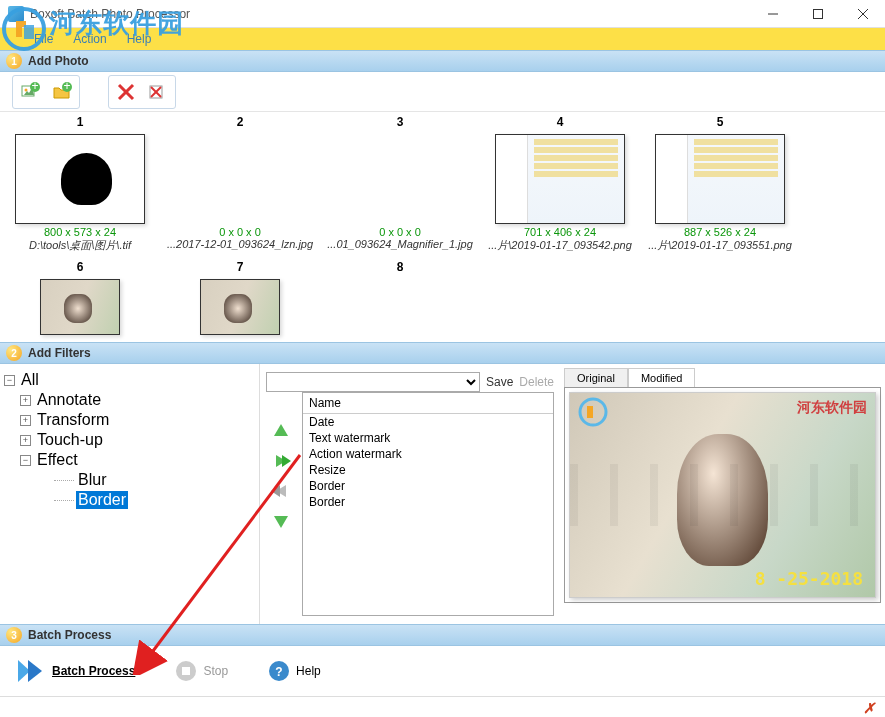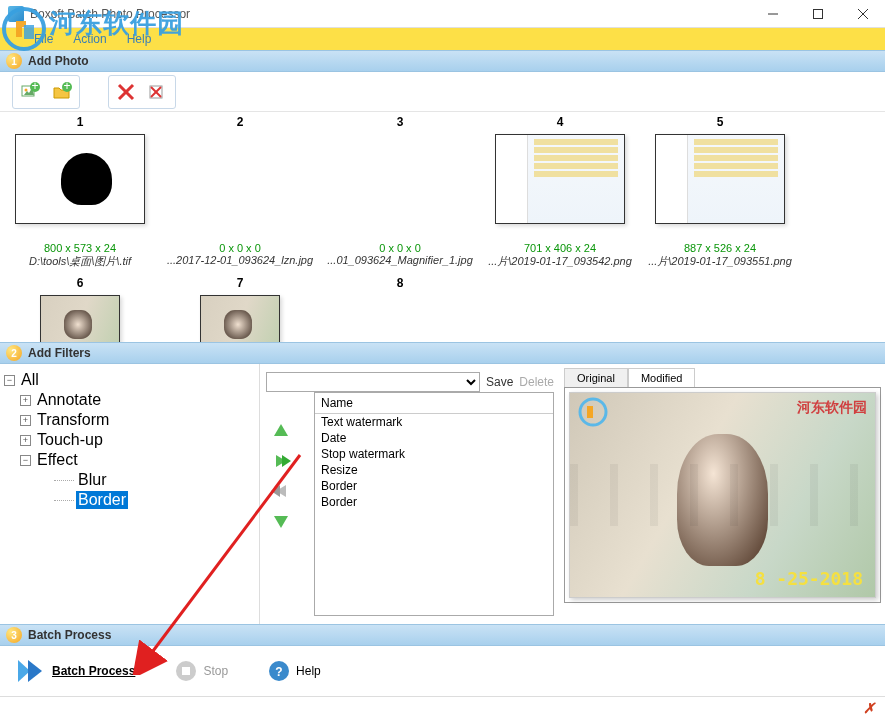--- a/index.html
+++ b/index.html
@@ -27,40 +27,40 @@
 .tb-group { border: 1px solid #c8d8e8; border-radius: 3px; padding: 2px; display: flex; gap: 2px; }
 .tb-btn { width: 30px; height: 28px; display: flex; align-items: center; justify-content: center; cursor: pointer; border-radius: 2px; }
 .tb-sep { width: 20px; }
 
 .thumb-area { height: 230px; background: #fff; overflow: hidden; position: relative; }
 .thumb-row { display: flex; }
 .thumb-col { width: 160px; text-align: center; }
 .thumb-num { font-weight: bold; padding: 3px 0; }
 .thumb-box { width: 130px; height: 90px; margin: 2px auto; border: 1px solid #333; background: #fff; display: flex; align-items: center; justify-content: center; box-shadow: 2px 2px 4px rgba(0,0,0,0.15); overflow: hidden; position: relative; }
 .thumb-box.empty { border: none; box-shadow: none; }
-.thumb-dim { color: #0a960a; font-size: 11px; margin-top: 18px; }
+.thumb-dim { color: #0a960a; font-size: 11px; margin-top: 2px; }
 .thumb-path { font-size: 11px; color: #333; white-space: nowrap; overflow: hidden; font-style: italic; }
 
 .filters-body { height: 260px; display: flex; background: #fff; position: relative; }
 .tree-panel { width: 260px; border-right: 1px solid #ddd; padding: 6px 4px; }
 .tree-node { display: flex; align-items: center; padding: 1px 0; cursor: pointer; }
 .tree-exp { width: 11px; height: 11px; border: 1px solid #888; display: flex; align-items: center; justify-content: center; font-size: 9px; margin-right: 4px; line-height: 1; color: #555; }
 .tree-line { width: 20px; border-bottom: 1px dotted #aaa; height: 1px; margin-right: 2px; }
 .tree-label { font-size: 16px; padding: 0 2px; }
 .tree-label.sel { background: #0078d7; color: #fff; }
 .tree-indent { padding-left: 16px; }
 .tree-indent2 { padding-left: 34px; }
 
 .mid-panel { width: 300px; padding: 8px 6px; display: flex; flex-direction: column; }
 .preset-row { display: flex; align-items: center; gap: 6px; margin-bottom: 0; }
 .preset-select { flex: 1; height: 20px; border: 1px solid #aaa; background: #fff; }
 .link-btn { color: #333; cursor: pointer; font-size: 12px; }
 .link-btn.dis { color: #aaa; cursor: default; }
 
-.filter-area { flex: 1; display: flex; gap: 18px; }
+.filter-area { flex: 1; display: flex; gap: 6px; }
 .arrow-col { width: 30px; display: flex; flex-direction: column; align-items: center; gap: 8px; padding-top: 28px; }
 .arrow-btn { width: 22px; height: 22px; cursor: pointer; display: flex; align-items: center; justify-content: center; }
 .filter-list { flex: 1; border: 1px solid #aaa; background: #fff; }
 .filter-header { border-bottom: 1px solid #ccc; padding: 3px 6px; font-size: 12px; background: #fff; }
 .filter-item { padding: 1px 6px; font-size: 12px; cursor: pointer; }
 
 .preview-panel { flex: 1; padding: 4px; }
 .preview-tabs { display: flex; }
 .ptab { padding: 3px 12px; border: 1px solid #ccc; background: #f0f0f0; font-size: 11px; cursor: pointer; border-bottom: none; }
 .ptab.active { background: #fff; }
@@ -320,23 +320,23 @@
           </div>
         <div class="arrow-btn">
             <svg width="18" height="18">
               <polygon points="2,4 16,4 9,16" fill="#5b5"></polygon>
             </svg>
           </div>
       </div>
       <div class="filter-list">
         <div class="filter-header">Name</div>
         <div id="filter-items">
+            <div class="filter-item">Date</div>
             <div class="filter-item">Text watermark</div>
-            <div class="filter-item">Date</div>
-            <div class="filter-item">Stop watermark</div>
+            <div class="filter-item">Action watermark</div>
             <div class="filter-item">Resize</div>
             <div class="filter-item">Border</div>
             <div class="filter-item">Border</div>
           </div>
       </div>
     </div>
   </div>
 
   <div class="preview-panel">
     <div class="preview-tabs">

